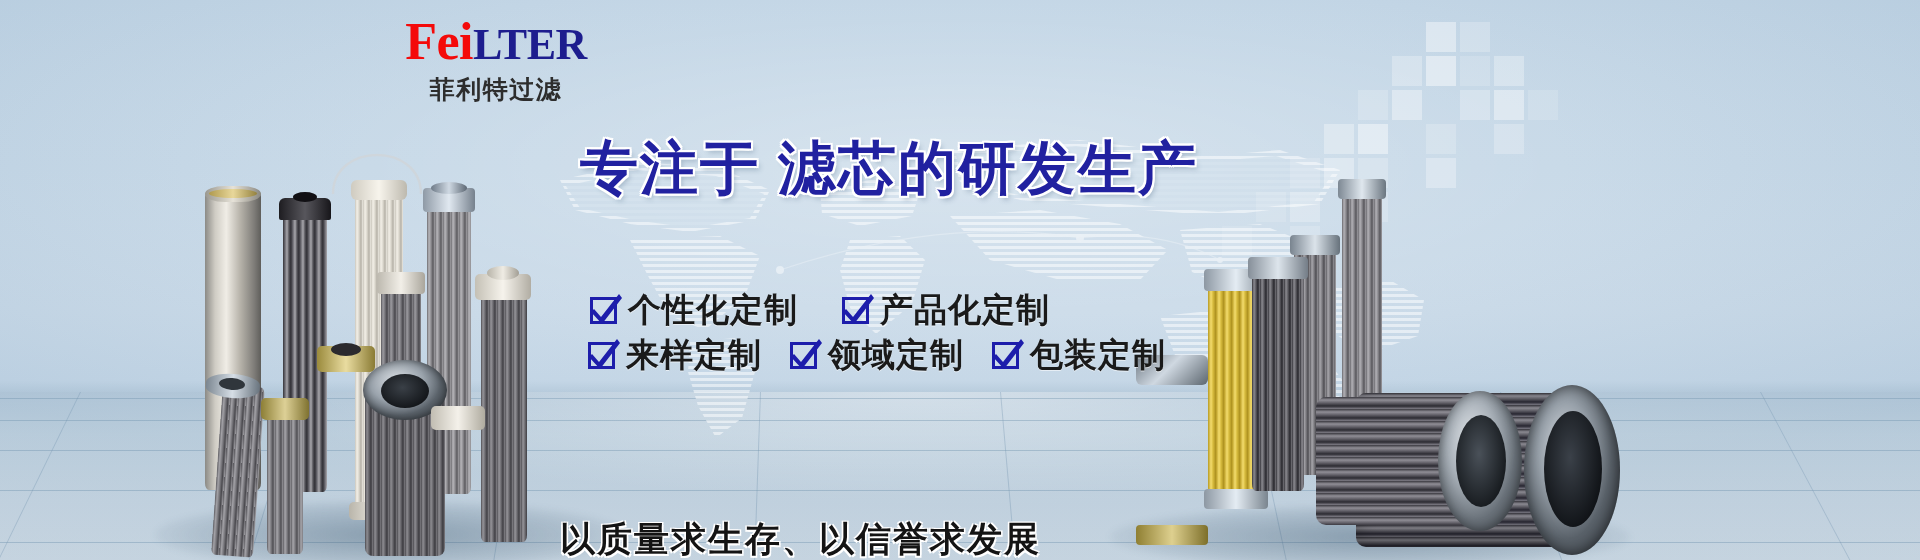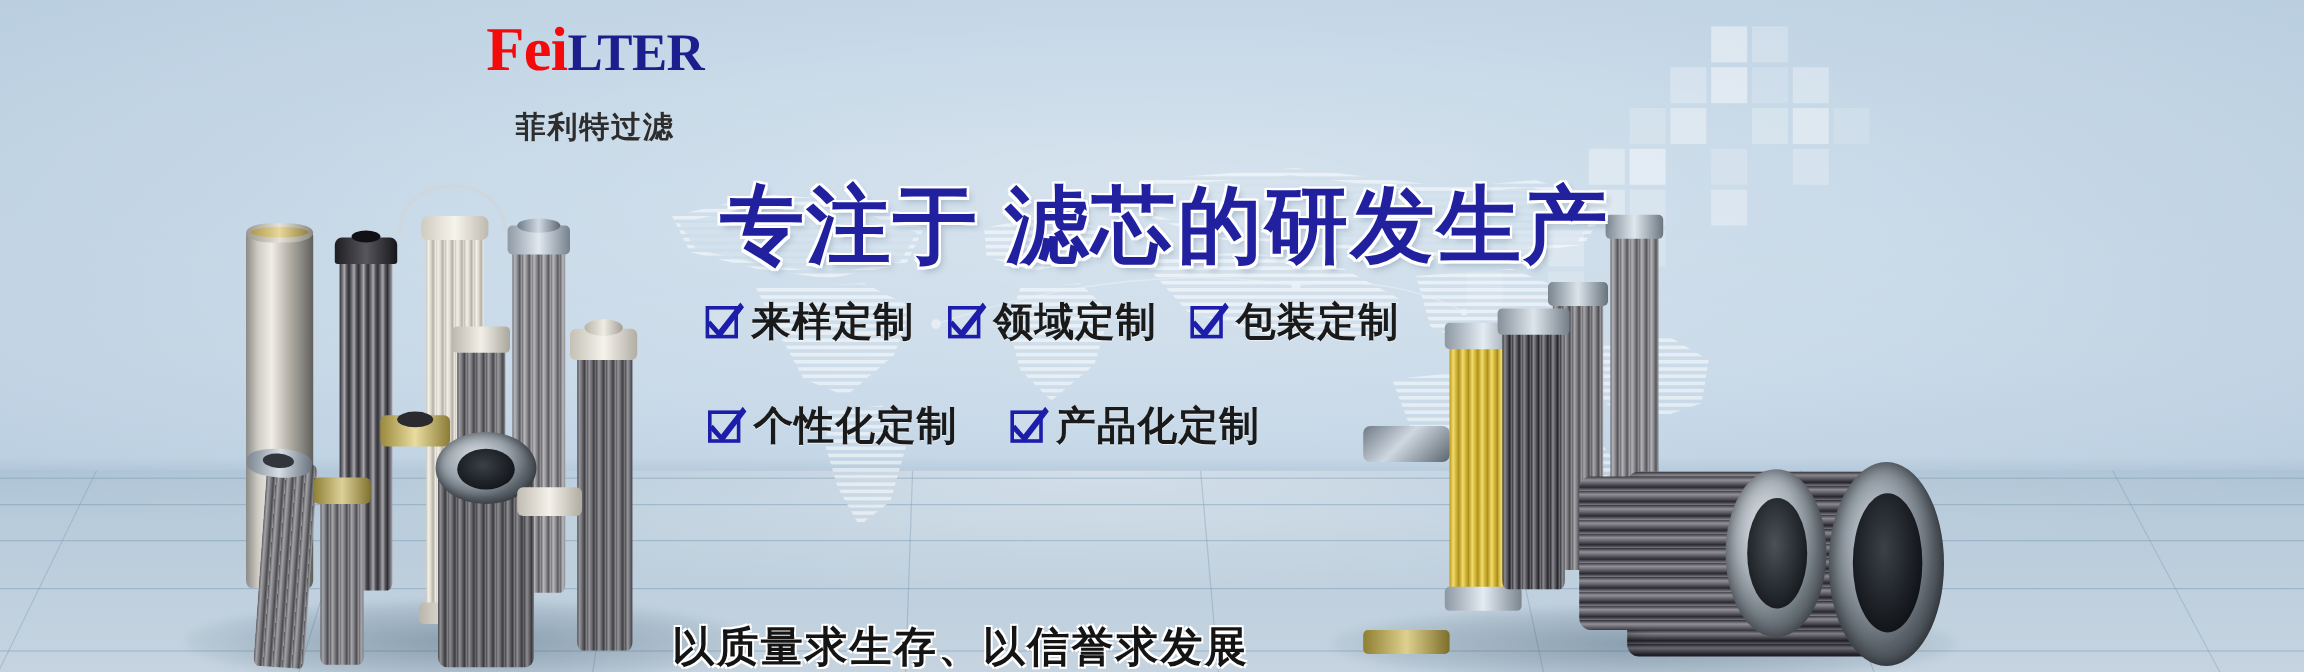--- a/index.html
+++ b/index.html
@@ -108,50 +108,49 @@
     font-family: "Liberation Serif", "DejaVu Serif", serif;
     font-weight: bold;
     font-size: 52px;
     line-height: 1.06;
     letter-spacing: -0.5px;
     white-space: nowrap;
   }
   .logo-fei { color: #f40a0a; }
   .logo-lter { color: #1d1d8e; font-size: 44px; }
   .logo-cn {
-    margin-top: 20px;
+    margin-top: 4px;
     font-size: 25px;
     font-weight: bold;
     color: #2d2d2d;
     letter-spacing: 1.5px;
     white-space: nowrap;
   }
 
   
   .headline {
     position: absolute;
     left: 580px;
-    top: 142px;
-    font-size: 70px;
+    top: 130px;
+    font-size: 58px;
     font-weight: bold;
     color: #2121a0;
     letter-spacing: 2px;
     white-space: nowrap;
     z-index: 6;
     text-shadow:
       -2px -2px 0 #ffffff,
        2px -2px 0 #ffffff,
       -2px  2px 0 #ffffff,
        2px  2px 0 #ffffff,
        0   -2px 0 #ffffff,
        0    2px 0 #ffffff,
       -2px  0   0 #ffffff,
        2px  0   0 #ffffff,
        3px  4px 5px rgba(60,90,120,0.30);
-    margin-left: 20px;
   }
 
   
   .features {
     position: absolute;
     left: 588px;
     top: 246px;
     z-index: 6;
   }
   .feature-row {
@@ -427,20 +426,39 @@
   </div>
 
   <div class="logo">
     <div class="logo-word"><span class="logo-fei">Fei</span><span class="logo-lter">LTER</span></div>
     <div class="logo-cn">菲利特过滤</div>
   </div>
 
   <div class="headline">专注于 滤芯的研发生产</div>
 
   <div class="features">
+    <div class="feature-row row2">
+      <div class="feature">
+        <span class="cbox">
+          <svg viewBox="0 0 36 36">
+              <path d="M6 18 L13 26 L31 3 L34 7 L14 33 L3 21 Z" fill="#1d1dab"></path>
+            </svg>
+        </span>
+        <span class="feature-label">个性化定制</span>
+      </div>
+      <div class="feature">
+        <span class="cbox">
+          <svg viewBox="0 0 36 36">
+              <path d="M6 18 L13 26 L31 3 L34 7 L14 33 L3 21 Z" fill="#1d1dab"></path>
+            </svg>
+        </span>
+        <span class="feature-label">产品化定制</span>
+      </div>
+    </div>
+
     <div class="feature-row row1">
       <div class="feature">
         <span class="cbox">
           <svg viewBox="0 0 36 36">
               <path d="M6 18 L13 26 L31 3 L34 7 L14 33 L3 21 Z" fill="#1d1dab"></path>
             </svg>
         </span>
         <span class="feature-label">来样定制</span>
       </div>
       <div class="feature">
@@ -453,36 +471,17 @@
       </div>
       <div class="feature">
         <span class="cbox">
           <svg viewBox="0 0 36 36">
               <path d="M6 18 L13 26 L31 3 L34 7 L14 33 L3 21 Z" fill="#1d1dab"></path>
             </svg>
         </span>
         <span class="feature-label">包装定制</span>
       </div>
     </div>
-
-    <div class="feature-row row2">
-      <div class="feature">
-        <span class="cbox">
-          <svg viewBox="0 0 36 36">
-              <path d="M6 18 L13 26 L31 3 L34 7 L14 33 L3 21 Z" fill="#1d1dab"></path>
-            </svg>
-        </span>
-        <span class="feature-label">个性化定制</span>
-      </div>
-      <div class="feature">
-        <span class="cbox">
-          <svg viewBox="0 0 36 36">
-              <path d="M6 18 L13 26 L31 3 L34 7 L14 33 L3 21 Z" fill="#1d1dab"></path>
-            </svg>
-        </span>
-        <span class="feature-label">产品化定制</span>
-      </div>
-    </div>
   </div>
 
   <div class="slogan">以质量求生存、以信誉求发展</div>
 
 </div>
 
 </body></html>

